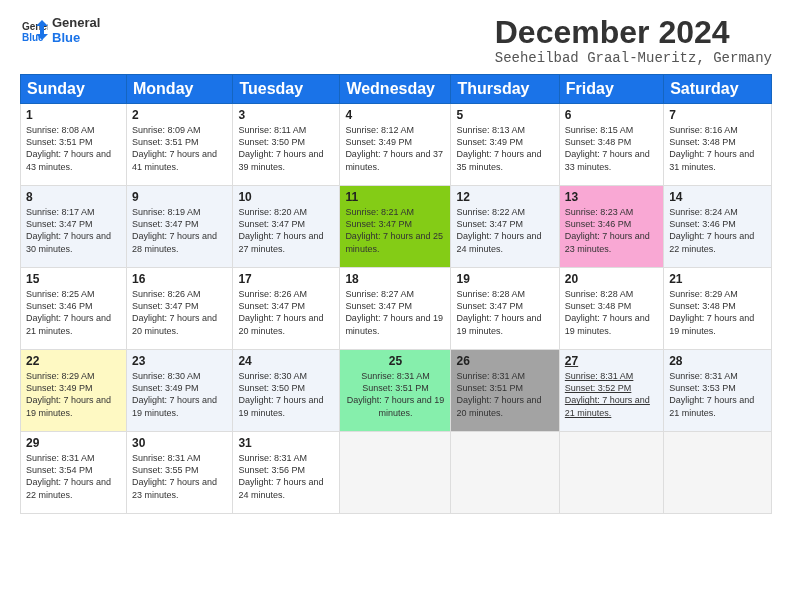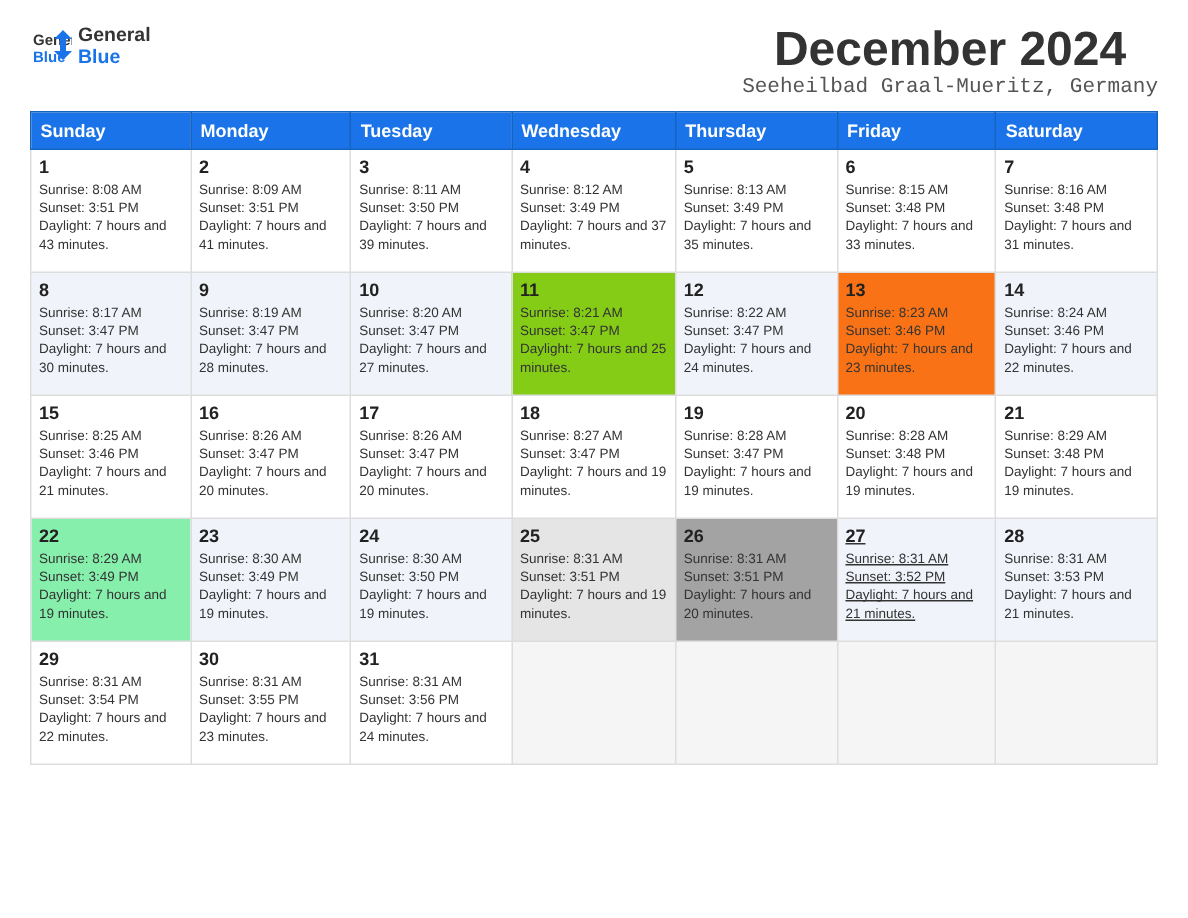--- a/index.html
+++ b/index.html
@@ -24,42 +24,42 @@
     .logo {
       display: flex;
       align-items: center;
       gap: 4px;
     }
     .logo-icon {
       width: 28px;
       height: 28px;
     }
     .title-area {
-      text-align: center;
+      text-align: left;
     }
     .month-title {
       font-size: 32px;
       font-weight: bold;
       color: #333;
       line-height: 1.1;
     }
     .location {
       font-size: 14px;
       color: #555;
       font-family: Liberation Mono, monospace;
     }
     .calendar {
       width: 100%;
       border-collapse: collapse;
       border: 1px solid #ccc;
     }
     .calendar th {
       background: #1a73e8;
       color: #fff;
-      font-size: 12px;
+      font-size: 16px;
       font-weight: bold;
       padding: 5px 6px;
       text-align: left;
       border: 1px solid #1565c0;
     }
     .calendar td {
       vertical-align: top;
       padding: 4px 5px;
       font-size: 9.5px;
       color: #333;
@@ -166,21 +166,21 @@
             <div class="cell-content">Sunrise: 8:20 AM<br>Sunset: 3:47 PM<br>Daylight: 7 hours and 27 minutes.</div>
           </td>
           <td style="background: #84cc16;">
             <span class="day-num">11</span>
             <div class="cell-content">Sunrise: 8:21 AM<br>Sunset: 3:47 PM<br>Daylight: 7 hours and 25 minutes.</div>
           </td>
           <td style="background: rgb(240, 244, 250);">
             <span class="day-num">12</span>
             <div class="cell-content">Sunrise: 8:22 AM<br>Sunset: 3:47 PM<br>Daylight: 7 hours and 24 minutes.</div>
           </td>
-          <td style="background: #f97316; margin-left: 29px;">
+          <td style="background: #f9a8d4; margin-left: 29px;">
             <span class="day-num">13</span>
             <div class="cell-content">Sunrise: 8:23 AM<br>Sunset: 3:46 PM<br>Daylight: 7 hours and 23 minutes.</div>
           </td>
           <td style="background: rgb(240, 244, 250);">
             <span class="day-num">14</span>
             <div class="cell-content">Sunrise: 8:24 AM<br>Sunset: 3:46 PM<br>Daylight: 7 hours and 22 minutes.</div>
           </td>
         </tr>
         <tr>
           <td>
@@ -206,33 +206,33 @@
           <td>
             <span class="day-num">20</span>
             <div class="cell-content">Sunrise: 8:28 AM<br>Sunset: 3:48 PM<br>Daylight: 7 hours and 19 minutes.</div>
           </td>
           <td>
             <span class="day-num">21</span>
             <div class="cell-content">Sunrise: 8:29 AM<br>Sunset: 3:48 PM<br>Daylight: 7 hours and 19 minutes.</div>
           </td>
         </tr>
         <tr>
-          <td style="background: #86efac;">
+          <td style="background: #fef9c3;">
             <span class="day-num">22</span>
             <div class="cell-content">Sunrise: 8:29 AM<br>Sunset: 3:49 PM<br>Daylight: 7 hours and 19 minutes.</div>
           </td>
           <td style="background: rgb(240, 244, 250);">
             <span class="day-num">23</span>
             <div class="cell-content">Sunrise: 8:30 AM<br>Sunset: 3:49 PM<br>Daylight: 7 hours and 19 minutes.</div>
           </td>
           <td style="background: rgb(240, 244, 250);">
             <span class="day-num">24</span>
             <div class="cell-content">Sunrise: 8:30 AM<br>Sunset: 3:50 PM<br>Daylight: 7 hours and 19 minutes.</div>
           </td>
-          <td style="background: #e5e5e5;">
+          <td style="background: #86efac; text-align: center;">
             <span class="day-num">25</span>
             <div class="cell-content">Sunrise: 8:31 AM<br>Sunset: 3:51 PM<br>Daylight: 7 hours and 19 minutes.</div>
           </td>
           <td style="background: #a3a3a3;">
             <span class="day-num">26</span>
             <div class="cell-content">Sunrise: 8:31 AM<br>Sunset: 3:51 PM<br>Daylight: 7 hours and 20 minutes.</div>
           </td>
           <td style="background: rgb(240, 244, 250); text-decoration: underline;">
             <span class="day-num">27</span>
             <div class="cell-content">Sunrise: 8:31 AM<br>Sunset: 3:52 PM<br>Daylight: 7 hours and 21 minutes.</div>

